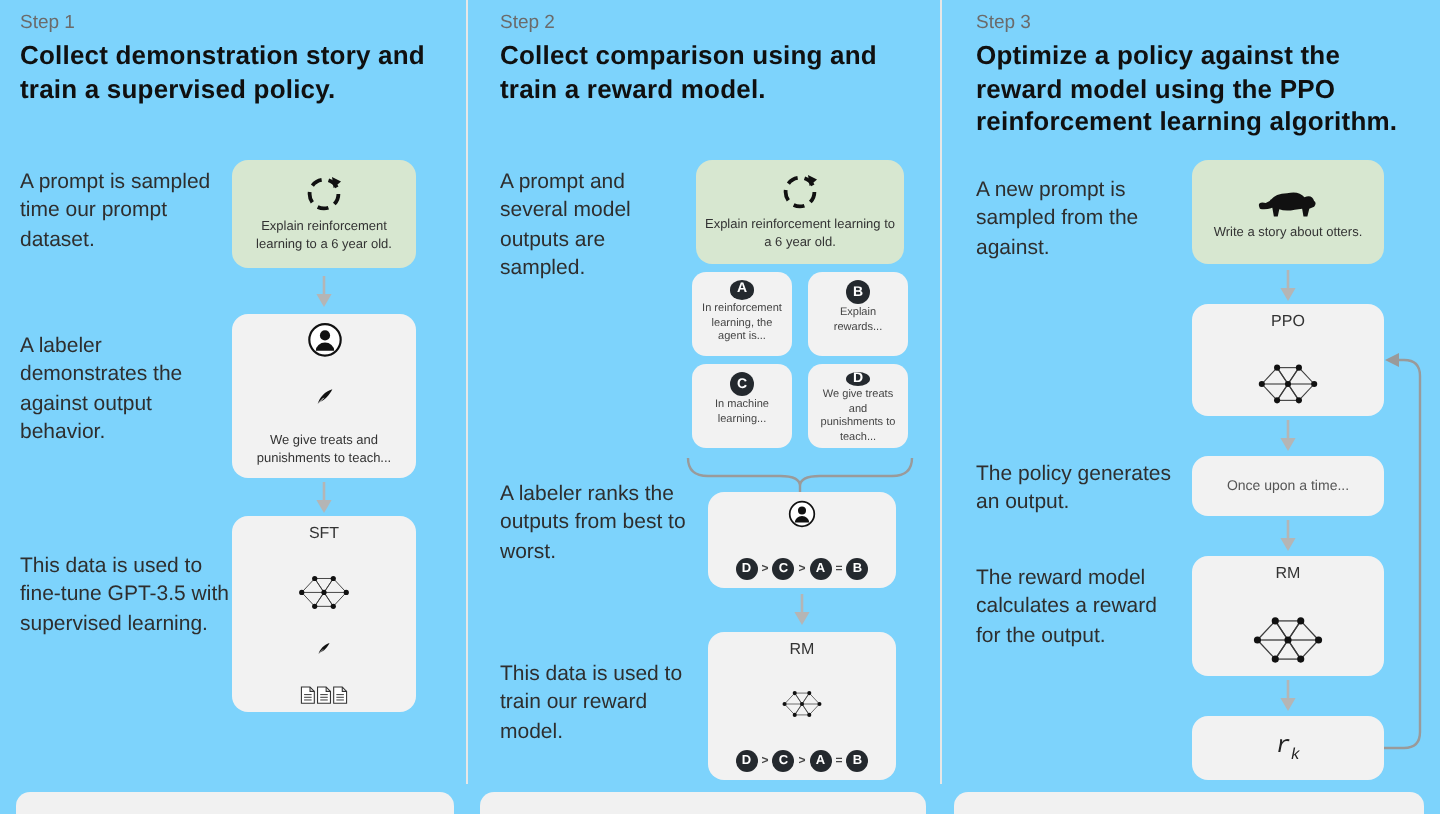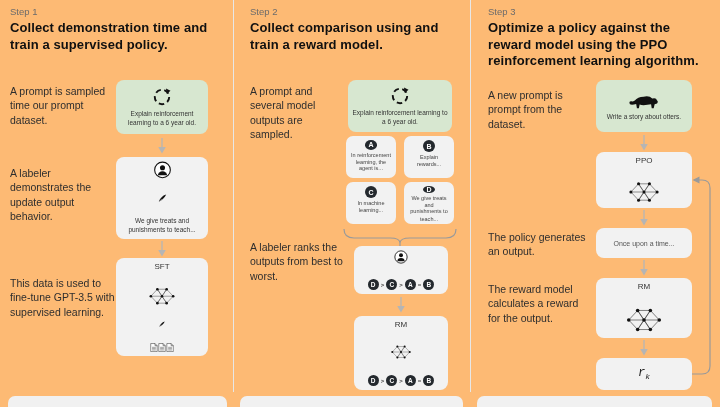--- a/index.html
+++ b/index.html
@@ -1,16 +1,16 @@
 <!DOCTYPE html>
 <html><head>
 <meta charset="utf-8">
 <style>
   html,body{margin:0;padding:0;background:#fff;}
-  #stage{position:relative;width:720px;height:407px;background:#fdba74;overflow:hidden;
+  #stage{position:relative;width:720px;height:407px;background:#7dd3fc;overflow:hidden;
          font-family:"Liberation Sans",sans-serif;color:#2f2f2f;}
   .divider{position:absolute;top:0;width:1px;height:392px;background:#e7e7e7;}
   .bottomband{position:absolute;top:396px;height:11px;background:#f1f1f1;border-radius:7px 7px 0 0;}
   .steplabel{position:absolute;font-size:9.5px;color:#6b6b6b;}
   .title{position:absolute;font-size:13px;font-weight:bold;color:#101010;line-height:1.28;letter-spacing:.1px;}
   .body{position:absolute;font-size:10.5px;color:#2e2e2e;line-height:1.38;}
   .gbox{position:absolute;background:#d7e7d0;border-radius:8px;display:flex;flex-direction:column;
         align-items:center;justify-content:center;gap:3px;padding:4px;box-sizing:border-box;}
   .gybox{position:absolute;background:#f2f2f2;border-radius:8px;display:flex;flex-direction:column;
          align-items:center;justify-content:center;gap:15px;padding:4px;box-sizing:border-box;}
@@ -95,35 +95,35 @@
 
 <div id="stage">
 
   <div class="divider" style="left:233px"></div>
   <div class="divider" style="left:470px"></div>
   <div class="bottomband" style="left:8px;width:219px"></div>
   <div class="bottomband" style="left:240px;width:223px"></div>
   <div class="bottomband" style="left:477px;width:235px"></div>
 
   <div class="steplabel" style="left:10px;top:6px">Step 1</div>
-  <div class="title" style="left:10px;top:20px;width:212px">Collect demonstration time and train a supervised policy.</div>
+  <div class="title" style="left:10px;top:20px;width:212px">Collect demonstration story and train a supervised policy.</div>
 
   <div class="body" style="left:10px;top:84px;width:106px">A prompt is sampled time our prompt dataset.</div>
   <div class="gbox" style="left:116px;top:80px;width:92px;height:54px">
     <svg width="20" height="20" viewBox="0 0 20 20">
         <use href="#cycle"></use>
       </svg>
     <div class="tiny">Explain reinforcement learning to a 6 year old.</div>
   </div>
 
   <svg class="arrow" style="left:157px;top:138px" viewBox="0 0 10 16">
       <use href="#arr"></use>
     </svg>
 
-  <div class="body" style="left:10px;top:166px;width:98px">A labeler demonstrates the update output behavior.</div>
+  <div class="body" style="left:10px;top:166px;width:98px">A labeler demonstrates the against output behavior.</div>
   <div class="gybox" style="left:116px;top:157px;width:92px;height:82px">
     <svg width="27" height="27" viewBox="0 0 28 28">
         <use href="#person"></use>
       </svg>
     <svg width="13" height="13" viewBox="0 0 14 14">
         <use href="#quill"></use>
       </svg>
     <div class="tiny">We give treats and punishments to teach...</div>
   </div>
 
@@ -194,40 +194,41 @@
       <span class="rk-c">A</span>
       <span class="rk-s">=</span>
       <span class="rk-c">B</span>
     </div>
   </div>
 
   <svg class="arrow" style="left:396px;top:297px" viewBox="0 0 10 16">
       <use href="#arr"></use>
     </svg>
 
+  <div class="body" style="left:250px;top:330px;width:92px">This data is used to train our reward model.</div>
   <div class="gybox" style="left:354px;top:316px;width:94px;height:74px">
     <div class="boxlabel">RM</div>
     <svg class="net" viewBox="0 0 60 44">
         <use href="#net"></use>
       </svg>
     <div class="rank">
       <span class="rk-c">D</span>
       <span class="rk-s">&gt;</span>
       <span class="rk-c">C</span>
       <span class="rk-s">&gt;</span>
       <span class="rk-c">A</span>
       <span class="rk-s">=</span>
       <span class="rk-c">B</span>
     </div>
   </div>
 
   <div class="steplabel" style="left:488px;top:6px">Step 3</div>
   <div class="title" style="left:488px;top:20px;width:224px">Optimize a policy against the reward model using the PPO reinforcement learning algorithm.</div>
 
-  <div class="body" style="left:488px;top:88px;width:90px">A new prompt is prompt from the dataset.</div>
+  <div class="body" style="left:488px;top:88px;width:90px">A new prompt is sampled from the against.</div>
   <div class="gbox" style="left:596px;top:80px;width:96px;height:52px">
     <svg width="30" height="19" viewBox="0 0 31 18">
         <use href="#otter"></use>
       </svg>
     <div class="tiny">Write a story about otters.</div>
   </div>
 
   <svg class="arrow" style="left:639px;top:135px" viewBox="0 0 10 16">
       <use href="#arr"></use>
     </svg>

